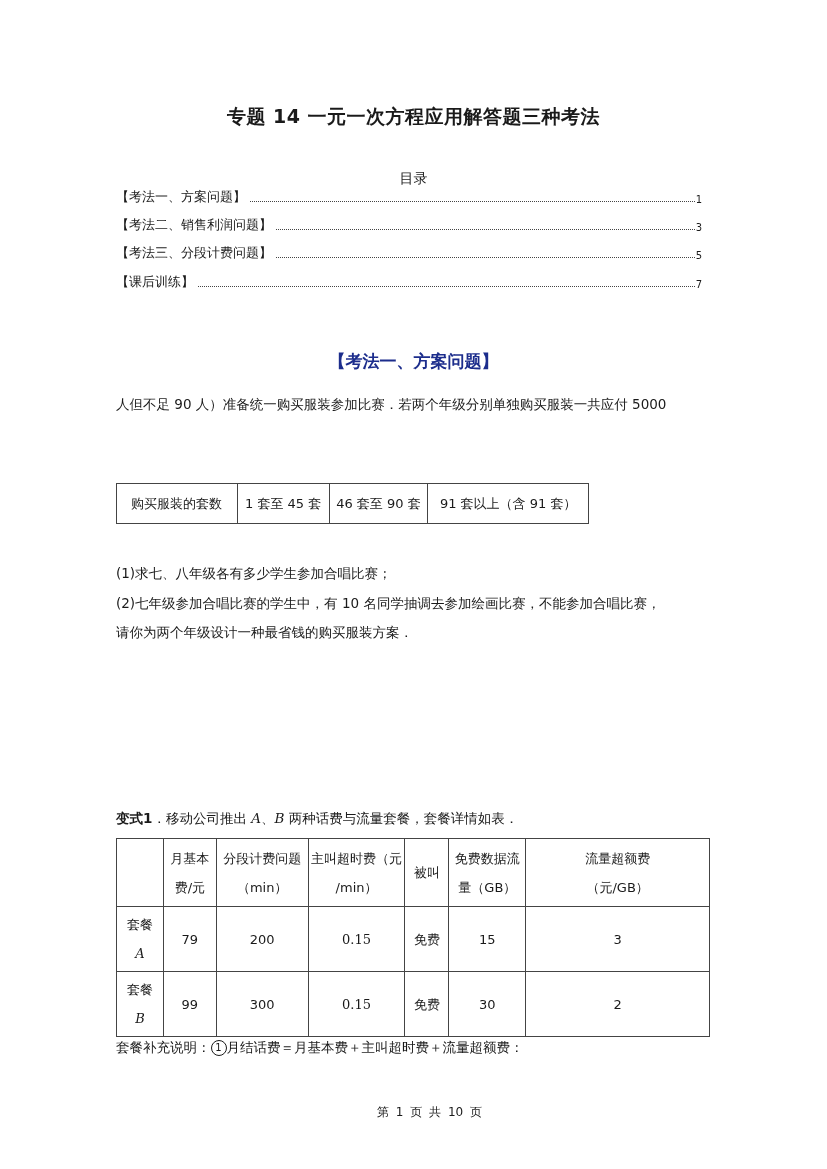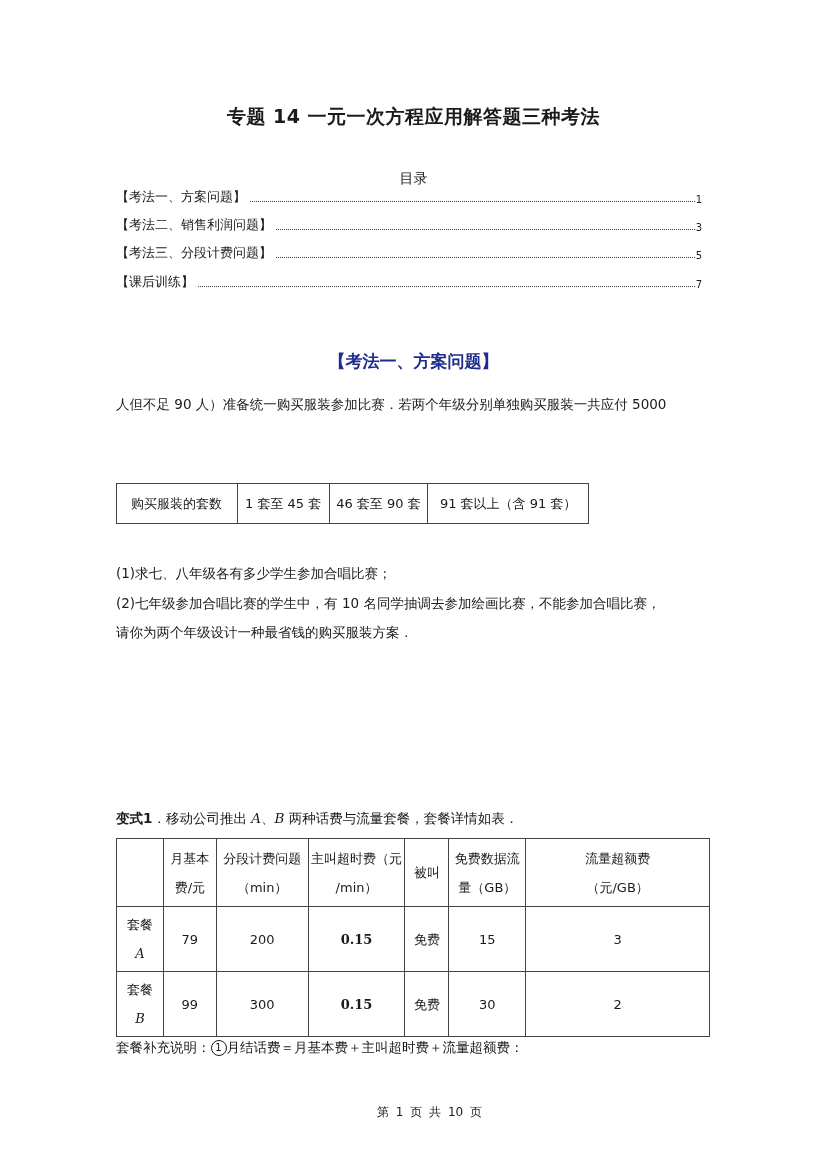--- a/index.html
+++ b/index.html
@@ -17,21 +17,21 @@
   .para b { font-weight: bold; }
   table { border-collapse: collapse; position: absolute; font-size: 13px; }
   td { border: 1.3px solid #444; text-align: center; vertical-align: middle; padding: 0; }
   .t1 { left: 116px; top: 483px; width: 473px; }
   .t1 td { height: 39px; }
   .t1 td.lft { text-align: left; padding-left: 14px; margin-left: 36px; }
   .t2 { left: 116px; top: 838px; width: 594px; }
   .t2 td { line-height: 29px; }
   .t2 .hdr td { height: 67px; }
   .t2 .row td { height: 64px; }
-  .t2 .bold { font-weight: bold; font-family: "DejaVu Serif", "Liberation Serif", serif; }
+  .t2 .bold { font-weight: normal; font-family: "DejaVu Serif", "Liberation Serif", serif; }
   .it { font-style: italic; font-family: "DejaVu Serif", "Liberation Serif", serif; }
   .footer { left: 16px; width: 827px; top: 1104px; text-align: center; font-size: 12px; word-spacing: 3px; }
   .circ { display: inline-block; width: 14px; height: 14px; border: 1.2px solid #1a1a1a; border-radius: 50%; font-size: 10px; line-height: 14px; text-align: center; vertical-align: 1px; }
 </style>
 </head>
 <body>
 
 <div class="abs title">专题 14  一元一次方程应用解答题三种考法</div>
 
 <div class="abs toc-heading">目录</div>

